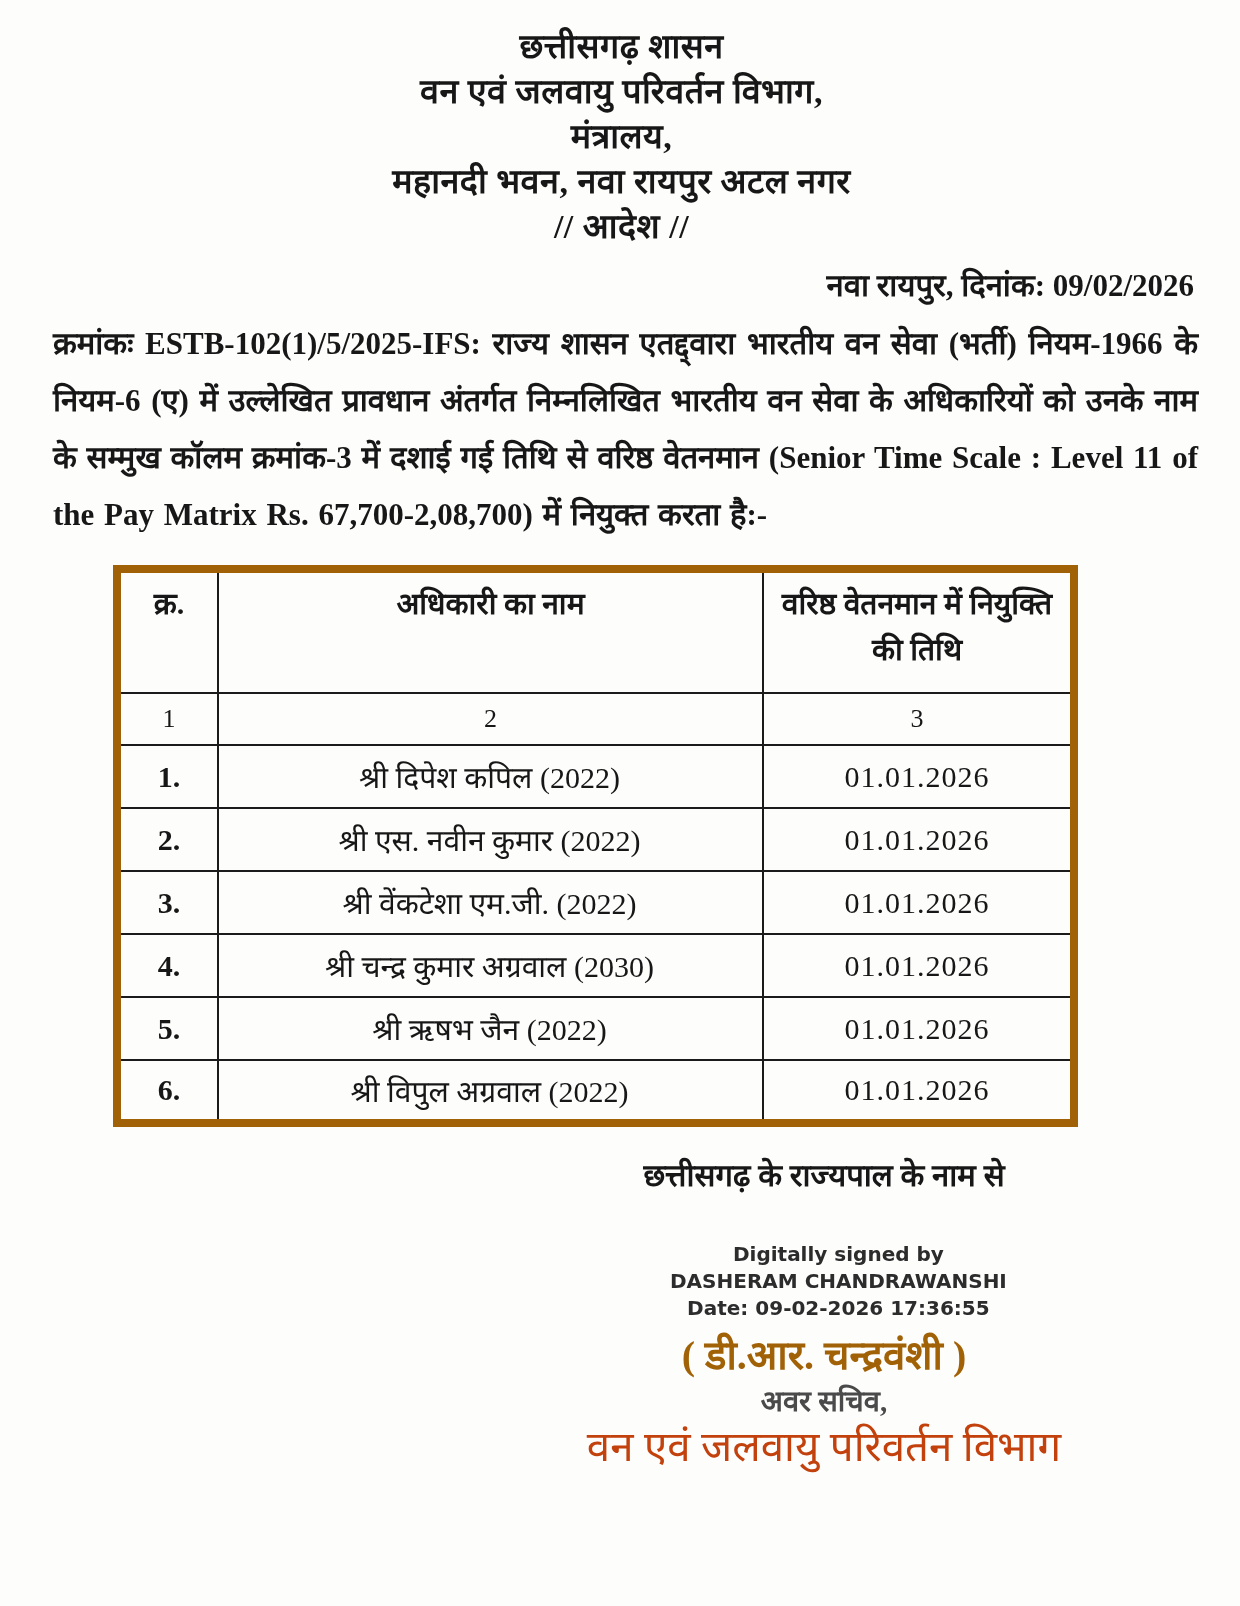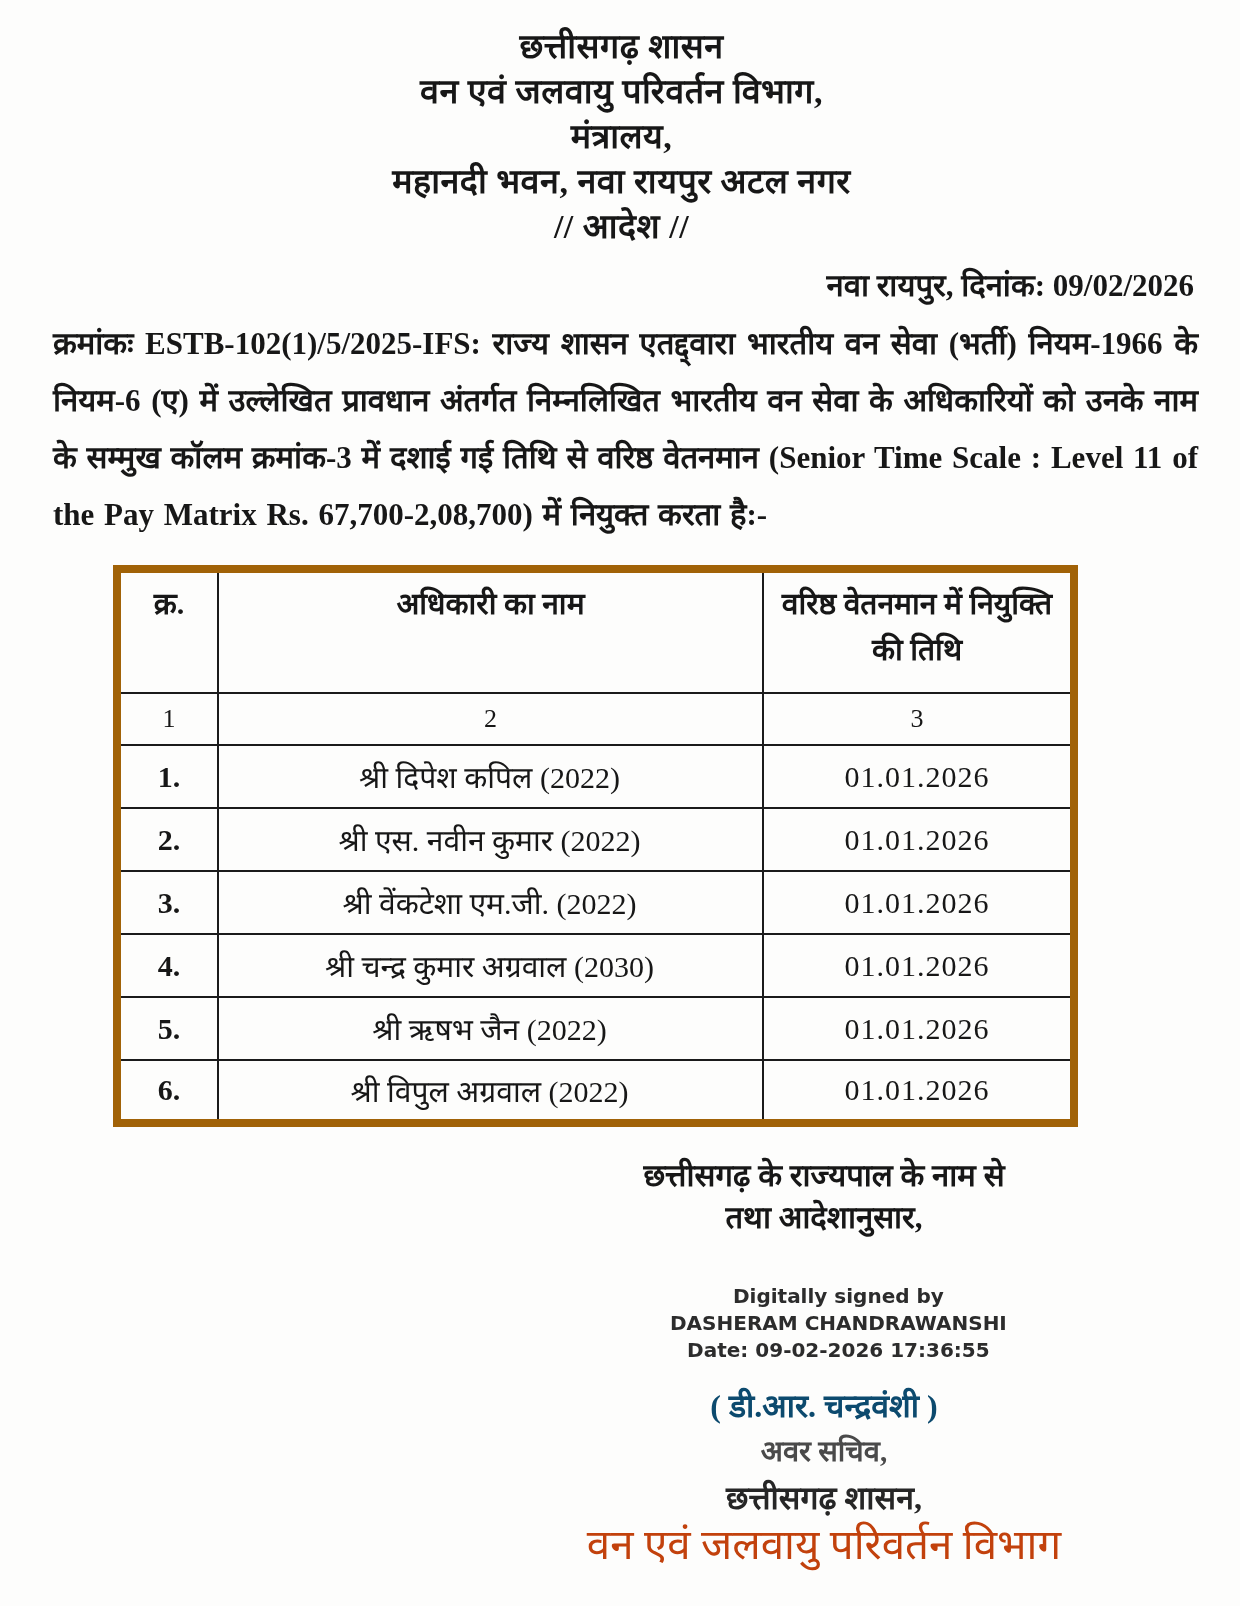--- a/index.html
+++ b/index.html
@@ -103,25 +103,25 @@
     width: fit-content;
     margin: 44px auto 0 92px;
     text-align: center;
     font-family: "DejaVu Sans", "Liberation Sans", sans-serif;
     font-size: 20px;
     font-weight: 600;
     line-height: 27px;
     color: #2c2c2c;
   }
   .sig-name {
-    margin-top: 20px;
-    font-size: 32px;
+    margin-top: 12px;
+    font-size: 40px;
     font-weight: 700;
     line-height: 44px;
-    color: #0c4a6e;
+    color: #a16207;
   }
   .sig-desg {
     font-size: 29px;
     font-weight: 600;
     line-height: 46px;
     color: #4a4a4a;
   }
   .sig-org1 {
     font-size: 32px;
     font-weight: 700;
@@ -199,27 +199,25 @@
       <tr>
         <td class="cell-sno">6.</td>
         <td class="cell-name">श्री विपुल अग्रवाल (2022)</td>
         <td class="cell-date">01.01.2026</td>
       </tr>
     </tbody>
   </table>
 
   <div class="sig-block">
     <div class="sig-authority">छत्तीसगढ़ के राज्यपाल के नाम से</div>
-    <div class="sig-authority">तथा आदेशानुसार,</div>
 
     <div class="digital-sig">
       <div>Digitally signed by</div>
       <div>DASHERAM CHANDRAWANSHI</div>
       <div>Date: 09-02-2026 17:36:55</div>
     </div>
 
     <div class="sig-name">( डी.आर. चन्द्रवंशी )</div>
     <div class="sig-desg">अवर सचिव,</div>
-    <div class="sig-org1">छत्तीसगढ़ शासन,</div>
     <div class="sig-org2">वन एवं जलवायु परिवर्तन विभाग</div>
   </div>
 
 </div>
 
 </body></html>

